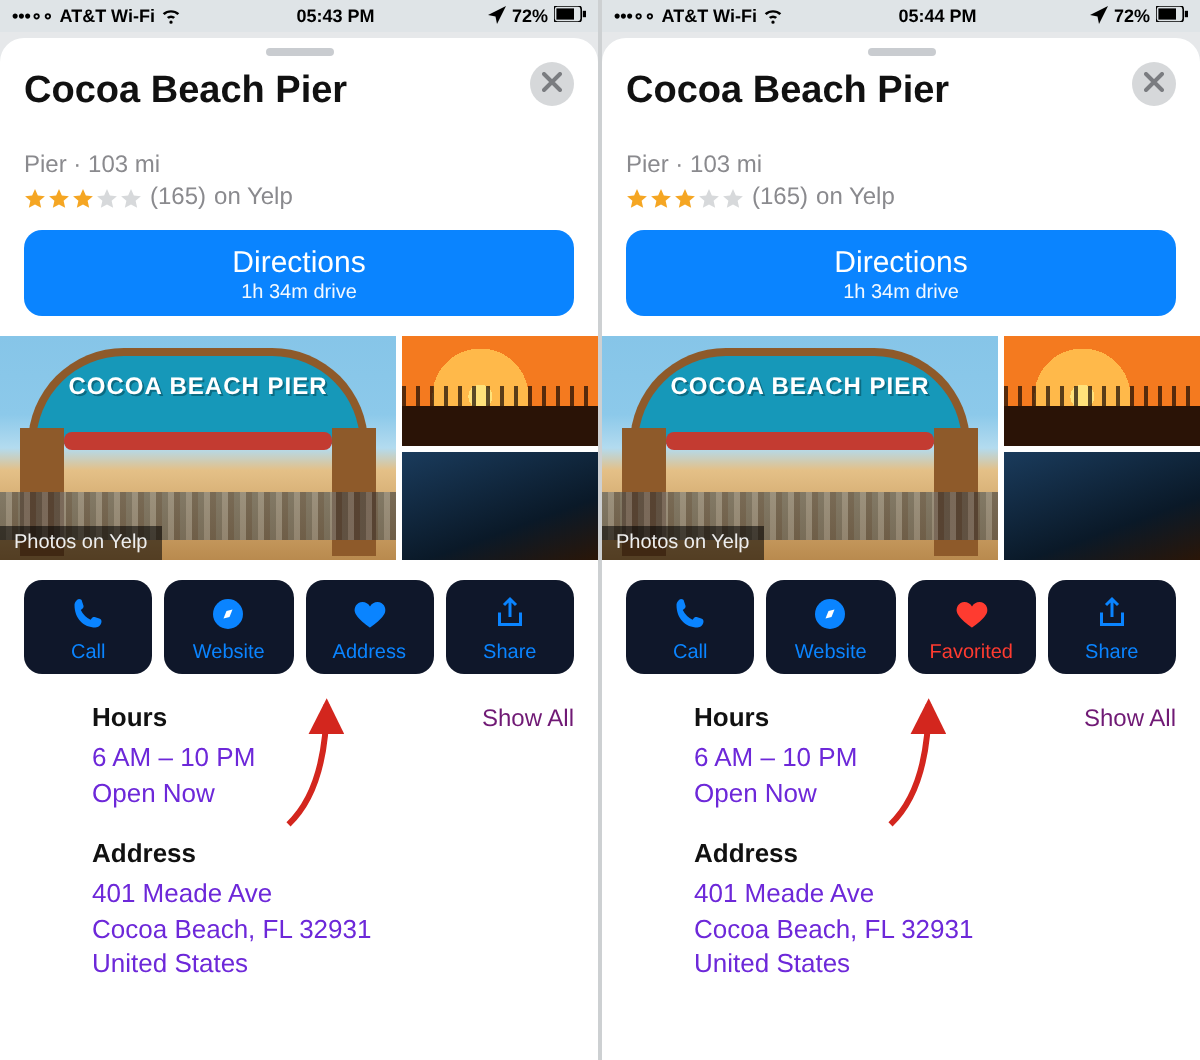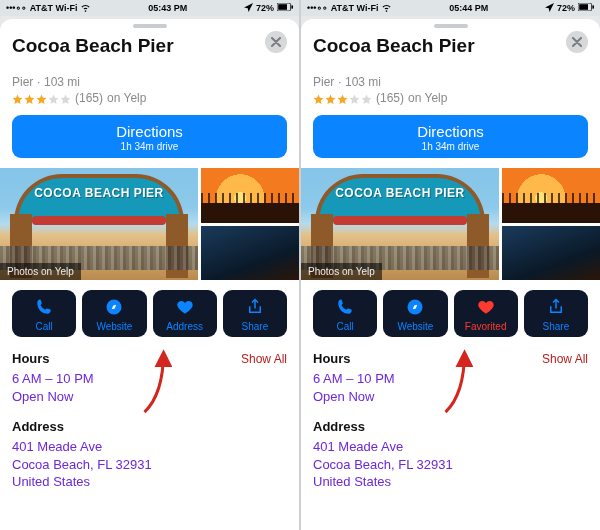--- a/index.html
+++ b/index.html
@@ -152,24 +152,25 @@
     padding:7px 2px 5px 2px;
     text-align:center;
     cursor:pointer;
   }
   .action-btn .icon { height:20px; display:flex; align-items:center; justify-content:center; }
   .action-btn .icon svg { width:18px; height:18px; }
   .action-btn .lbl { font-size:10px; color:#0a84ff; margin-top:4px; display:block; }
   .action-btn.fav-on .lbl { color:#ff3b30; }
   .section {
     margin-top: 14px;
+    margin-left: 34px;
   }
   .sec-row { display:flex; justify-content:space-between; align-items:baseline; }
   .sec-title { font-size:13px; font-weight:600; color:#111; }
-  .link { font-size:12px; color:#b91c1c; cursor:pointer; }
+  .link { font-size:12px; color:#701a75; cursor:pointer; }
   .body-text { font-size:13px; color:#6d28d9; margin-top:4px; line-height:1.35; }
   .arrow {
     position:absolute;
     left: 50%;
     transform: translateX(-24px) rotate(-28deg);
     pointer-events:none;
   }
   .arrow svg { width:60px; height:55px; }
 </style>
 </head>

